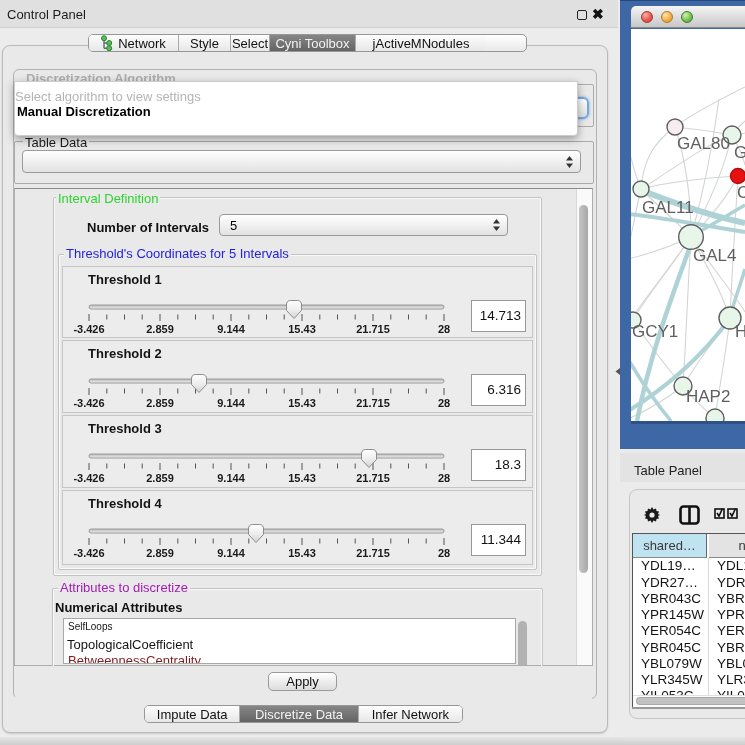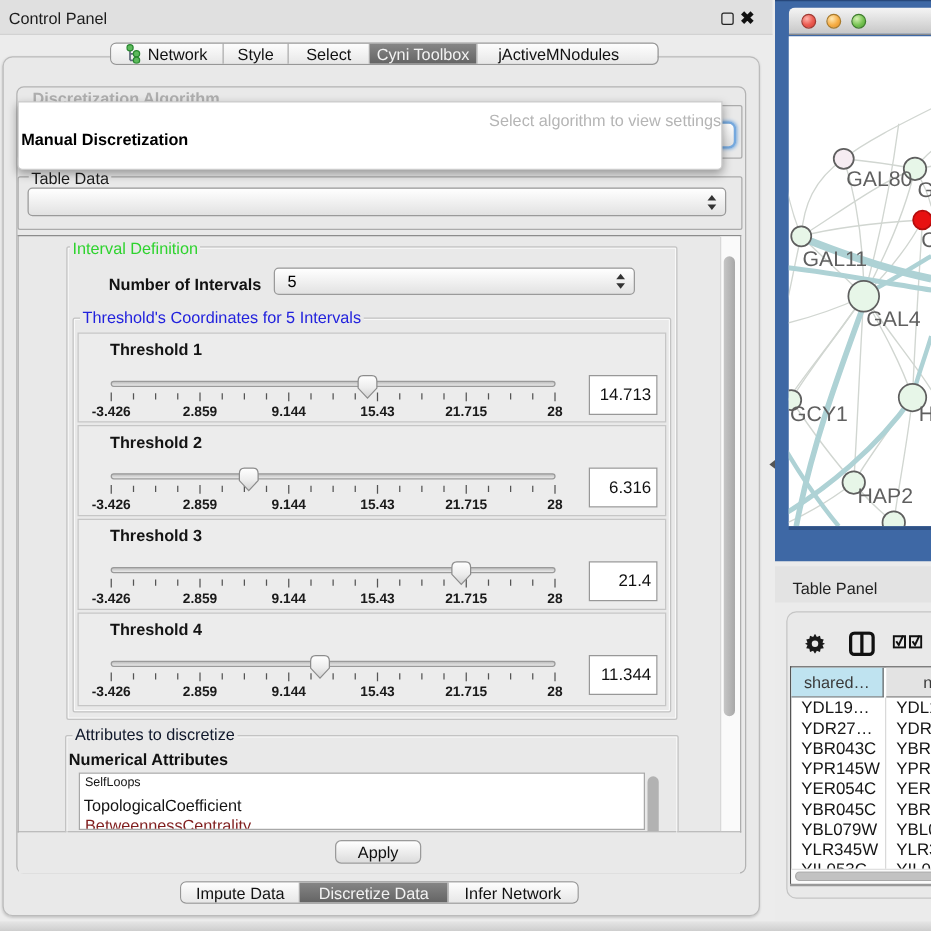--- a/index.html
+++ b/index.html
@@ -72,32 +72,32 @@
 <div class="seg" id="tabs">
   <div class="s" style="width:89px"><svg width="12" height="16" viewBox="0 0 12 16" style="margin-right:5px">
     <line x1="3" y1="4" x2="3" y2="13.2" stroke="#5f6b7a" stroke-width="1.4"></line>
     <line x1="3" y1="8" x2="7.5" y2="8" stroke="#5f6b7a" stroke-width="1.4"></line>
     <line x1="3" y1="13.2" x2="7.5" y2="13.2" stroke="#5f6b7a" stroke-width="1.4"></line>
     <circle cx="3" cy="3.2" r="2.5" fill="#5cbb5c" stroke="#27862e" stroke-width="1"></circle>
     <circle cx="8.2" cy="8" r="2.5" fill="#5cbb5c" stroke="#27862e" stroke-width="1"></circle>
     <circle cx="8.2" cy="13.2" r="2.5" fill="#5cbb5c" stroke="#27862e" stroke-width="1"></circle>
   </svg>Network</div>
   <div class="s" style="width:52px">Style</div>
-  <div class="s" style="width:65px">Select</div>
+  <div class="s" style="width:39px">Select</div>
   <div class="s on" style="width:86px">Cyni Toolbox</div>
   <div class="s" style="width:131px">jActiveMNodules</div>
 </div>
 
 <div class="grp" style="left:14px;top:84px;width:580px;height:43px"></div>
 <div class="gtitle" style="left:24px;top:71px;color:#aeaeae;font-weight:bold">Discretization Algorithm</div>
 
 <div style="position:absolute;left:552px;top:97px;width:37px;height:22px;border:2.5px solid #76a9de;border-radius:6px;background:linear-gradient(#fff,#e0e0e0);box-shadow:0 0 3px #6ba3dd"></div>
 
 <div id="popup">
-  <div style="position:absolute;left:0;width:100%;top:7px;text-align:right;font-size:13px;color:#b5b5b5">Select algorithm to view settings</div>
+  <div style="position:absolute;left:0;width:100%;top:7px;text-align:left;font-size:13px;color:#b5b5b5">Select algorithm to view settings</div>
   <div style="position:absolute;left:2px;top:22px;font-size:13px;font-weight:bold;color:#000">Manual Discretization</div>
 </div>
 
 <div class="grp" style="left:14px;top:141px;width:580px;height:43px"></div>
 <div class="gtitle" style="left:23px;top:135px;color:#1c1c1c">Table Data</div>
 <div class="combo" style="left:22px;top:150px;width:559px;height:23px">
   <svg class="arr" viewBox="0 0 9 14">
       <path d="M4.5 1 L8 5.4 L1 5.4 Z" fill="#333"></path>
       <path d="M4.5 13 L1 8.6 L8 8.6 Z" fill="#333"></path>
     </svg>
@@ -216,21 +216,21 @@
     <line x1="360.2" y1="15.5" x2="360.2" y2="20.5" stroke="#555" stroke-width="1"></line>
     <line x1="378.0" y1="15.0" x2="378.0" y2="22.0" stroke="#555" stroke-width="1"></line>
     <text x="23" y="34" font-size="11" font-weight="bold" fill="#1a1a1a" text-anchor="middle">-3.426</text>
     <text x="94" y="34" font-size="11" font-weight="bold" fill="#1a1a1a" text-anchor="middle">2.859</text>
     <text x="165" y="34" font-size="11" font-weight="bold" fill="#1a1a1a" text-anchor="middle">9.144</text>
     <text x="236" y="34" font-size="11" font-weight="bold" fill="#1a1a1a" text-anchor="middle">15.43</text>
     <text x="307" y="34" font-size="11" font-weight="bold" fill="#1a1a1a" text-anchor="middle">21.715</text>
     <text x="378" y="34" font-size="11" font-weight="bold" fill="#1a1a1a" text-anchor="middle">28</text>
     <path d="M 295.5 6 Q 295.5 1.5 299.5 1.5 L 306.5 1.5 Q 310.5 1.5 310.5 6 L 310.5 11.5 L 303 19.5 L 295.5 11.5 Z" fill="url(#thumbg)" stroke="#8c8c8c" stroke-width="1"></path>
   </svg>
-<div class="vfield" style="top:449px">21.4</div>
+<div class="vfield" style="top:449px">18.3</div>
 <div class="tbox" style="top:490px;height:75px"></div>
 <div class="blab" style="top:496px">Threshold 4</div>
 <svg style="position:absolute;left:66px;top:523px" width="390" height="42" viewBox="0 0 390 42">
     <rect x="23" y="6" width="355" height="4" rx="2" fill="url(#trackg)" stroke="#9a9a9a" stroke-width="1"></rect>
     <line x1="23.0" y1="15.0" x2="23.0" y2="22.0" stroke="#555" stroke-width="1"></line>
     <line x1="40.8" y1="15.5" x2="40.8" y2="20.5" stroke="#555" stroke-width="1"></line>
     <line x1="58.5" y1="15.5" x2="58.5" y2="20.5" stroke="#555" stroke-width="1"></line>
     <line x1="76.2" y1="15.5" x2="76.2" y2="20.5" stroke="#555" stroke-width="1"></line>
     <line x1="94.0" y1="15.0" x2="94.0" y2="22.0" stroke="#555" stroke-width="1"></line>
     <line x1="111.8" y1="15.5" x2="111.8" y2="20.5" stroke="#555" stroke-width="1"></line>
@@ -253,21 +253,21 @@
     <text x="94" y="34" font-size="11" font-weight="bold" fill="#1a1a1a" text-anchor="middle">2.859</text>
     <text x="165" y="34" font-size="11" font-weight="bold" fill="#1a1a1a" text-anchor="middle">9.144</text>
     <text x="236" y="34" font-size="11" font-weight="bold" fill="#1a1a1a" text-anchor="middle">15.43</text>
     <text x="307" y="34" font-size="11" font-weight="bold" fill="#1a1a1a" text-anchor="middle">21.715</text>
     <text x="378" y="34" font-size="11" font-weight="bold" fill="#1a1a1a" text-anchor="middle">28</text>
     <path d="M 182.5 6 Q 182.5 1.5 186.5 1.5 L 193.5 1.5 Q 197.5 1.5 197.5 6 L 197.5 11.5 L 190 19.5 L 182.5 11.5 Z" fill="url(#thumbg)" stroke="#8c8c8c" stroke-width="1"></path>
   </svg>
 <div class="vfield" style="top:524px">11.344</div>
 
 <div class="etch" style="left:52px;top:588px;width:491px;height:90px"></div>
-<div class="gtitle" style="left:58px;top:580px;color:#0f172a">Attributes to discretize</div>
+<div class="gtitle" style="left:58px;top:580px;color:#a21caf">Attributes to discretize</div>
 <div class="abs" style="left:55px;top:600px;font-size:13px;font-weight:bold;color:#111">Numerical Attributes</div>
 <div class="abs" style="left:63px;top:618px;width:453px;height:46px;background:#fff;border:1px solid #a8a8a8;overflow:hidden">
   <div style="position:absolute;left:4px;top:2px;font-size:10px;color:#141414">SelfLoops</div>
   <div style="position:absolute;left:3px;top:18px;font-size:13px;color:#141414">TopologicalCoefficient</div>
   <div style="position:absolute;left:4px;top:34px;font-size:13px;color:#7f1d1d">BetweennessCentrality</div>
 </div>
 <div class="abs" style="left:518px;top:621px;width:9px;height:44px;border-radius:5px 5px 0 0;background:#b2b2b2"></div>
 
 <div class="abs" style="left:15px;top:666px;width:577px;height:33px;background:#e9e9e9"></div>
 

